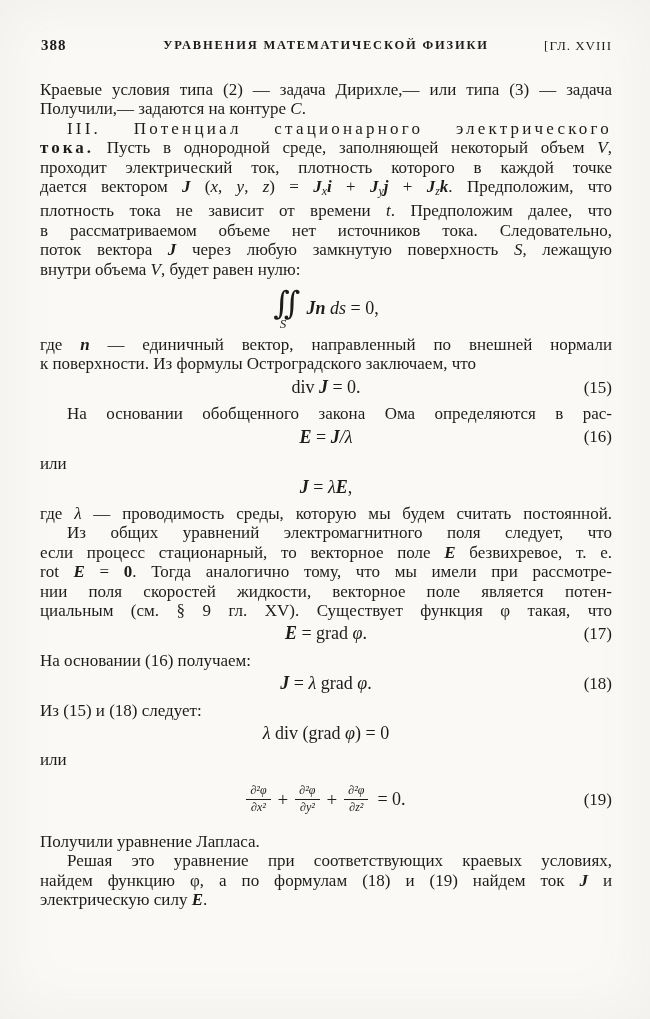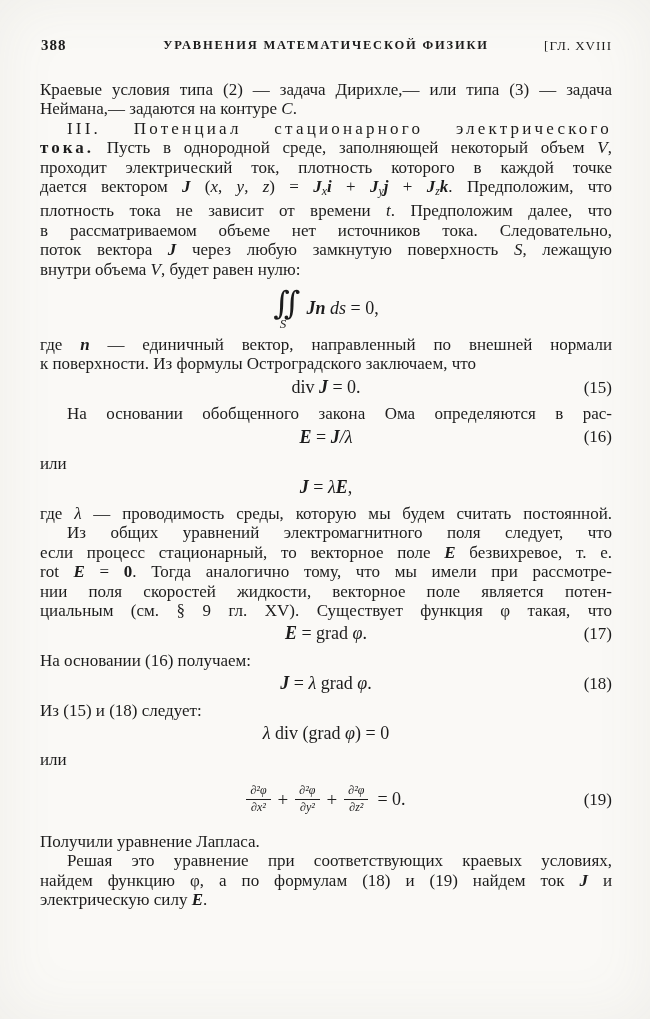--- a/index.html
+++ b/index.html
@@ -66,21 +66,21 @@
 
   <div class="header">
     <span class="pgnum">388</span>
     <span class="rtitle">УРАВНЕНИЯ МАТЕМАТИЧЕСКОЙ ФИЗИКИ</span>
     <span class="chap">[ГЛ. XVIII</span>
   </div>
 
   <div class="textbody">
 
     <div class="ln">Краевые условия типа (2) — задача Дирихле,— или типа (3) — задача</div>
-    <div class="ln last"><span class="sg-n">Неймана,— задаются на контуре </span><span class="sg-i">C</span><span class="sg-n">.</span></div>
+    <div class="ln last"><span class="sg-n">Получили,— задаются на контуре </span><span class="sg-i">C</span><span class="sg-n">.</span></div>
 
     <div class="ln ind spaced">III. Потенциал стационарного электрического</div>
     <div class="ln"><span class="sg-sp2">тока.</span><span class="sg-n"> Пусть в однородной среде, заполняющей некоторый объем </span><span class="sg-i">V</span><span class="sg-n">,</span></div>
     <div class="ln">проходит электрический ток, плотность которого в каждой точке</div>
     <div class="ln"><span class="sg-n">дается вектором </span><span class="sg-bi">J</span><span class="sg-n"> (</span><span class="sg-i">x</span><span class="sg-n">, </span><span class="sg-i">y</span><span class="sg-n">, </span><span class="sg-i">z</span><span class="sg-n">) = </span><span class="sg-bi">J</span><span class="sg-sub">x</span><span class="sg-bi">i</span><span class="sg-n"> + </span><span class="sg-bi">J</span><span class="sg-sub">y</span><span class="sg-bi">j</span><span class="sg-n"> + </span><span class="sg-bi">J</span><span class="sg-sub">z</span><span class="sg-bi">k</span><span class="sg-n">. Предположим, что</span></div>
     <div class="ln"><span class="sg-n">плотность тока не зависит от времени </span><span class="sg-i">t</span><span class="sg-n">. Предположим далее, что</span></div>
     <div class="ln">в рассматриваемом объеме нет источников тока. Следовательно,</div>
     <div class="ln"><span class="sg-n">поток вектора </span><span class="sg-bi">J</span><span class="sg-n"> через любую замкнутую поверхность </span><span class="sg-i">S</span><span class="sg-n">, лежащую</span></div>
     <div class="ln last"><span class="sg-n">внутри объема </span><span class="sg-i">V</span><span class="sg-n">, будет равен нулю:</span></div>
 

